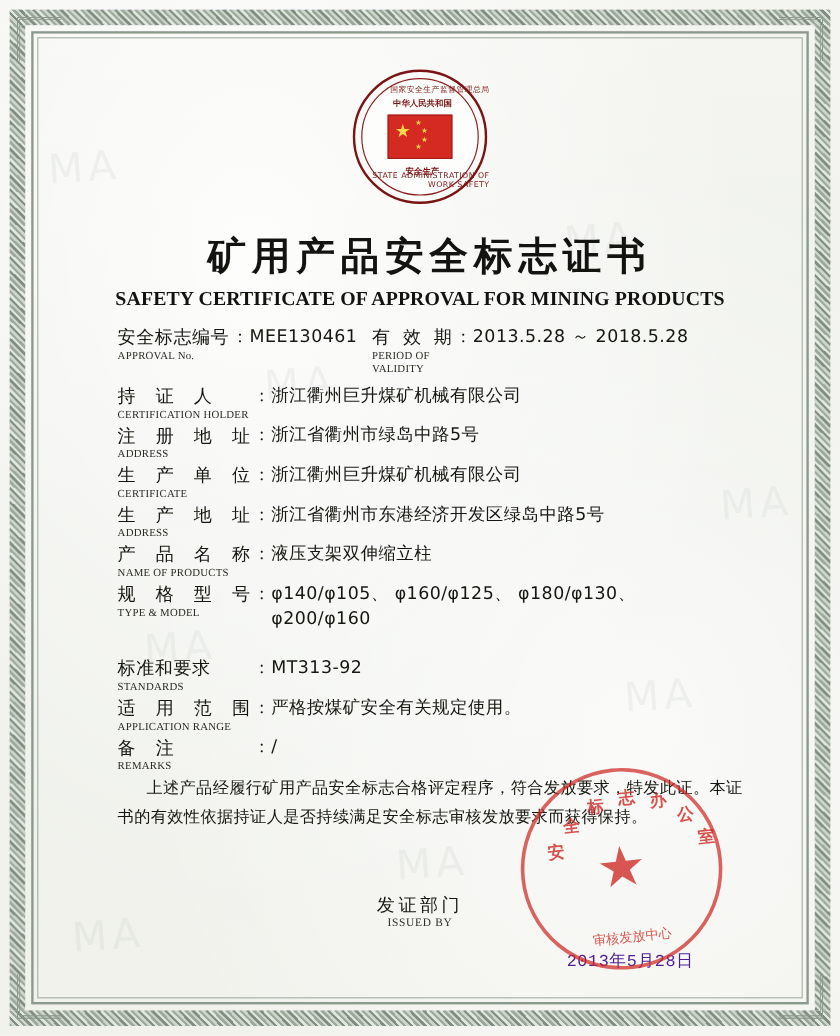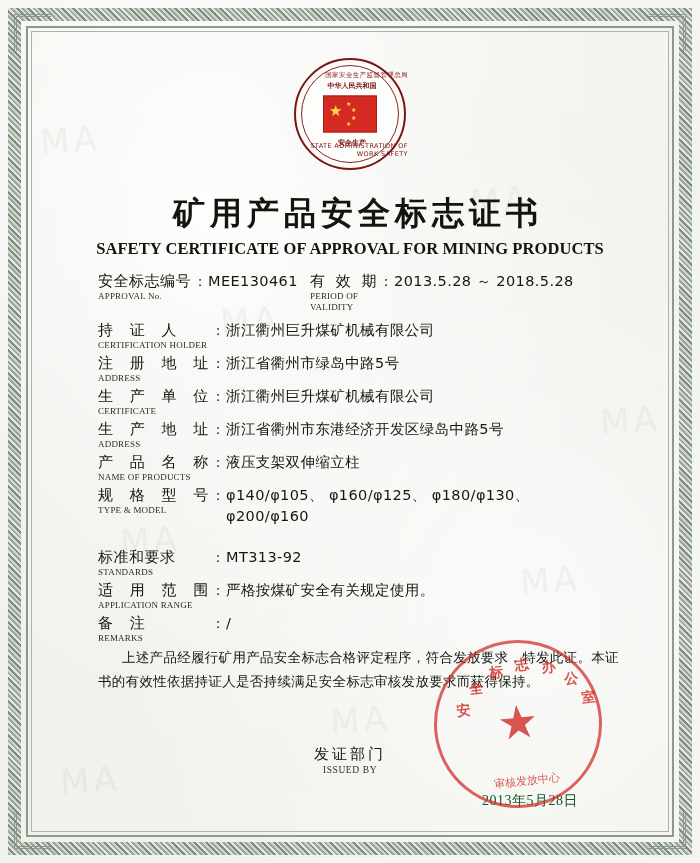--- a/index.html
+++ b/index.html
@@ -292,22 +292,22 @@
     letter-spacing: 0.6px;
     color: #2a2c22;
     font-family: "Liberation Serif", serif;
     margin-top: 1px;
   }
   .issue-date {
     position: absolute;
     right: 82px;
     top: 752px;
     font-size: 14px;
-    color: #14532d;
-    font-family: Liberation Serif, serif;
+    color: #4c1d95;
+    font-family: Liberation Mono, monospace;
     letter-spacing: 0.5px;
   }
 
   
   .stamp {
     position: absolute;
     right: 58px;
     top: 600px;
     width: 168px;
     height: 168px;

